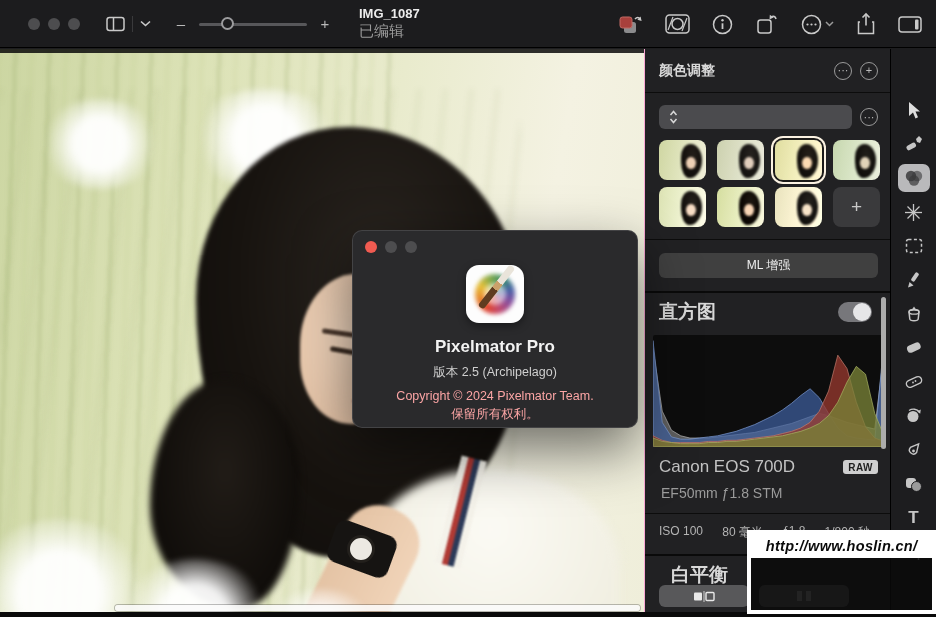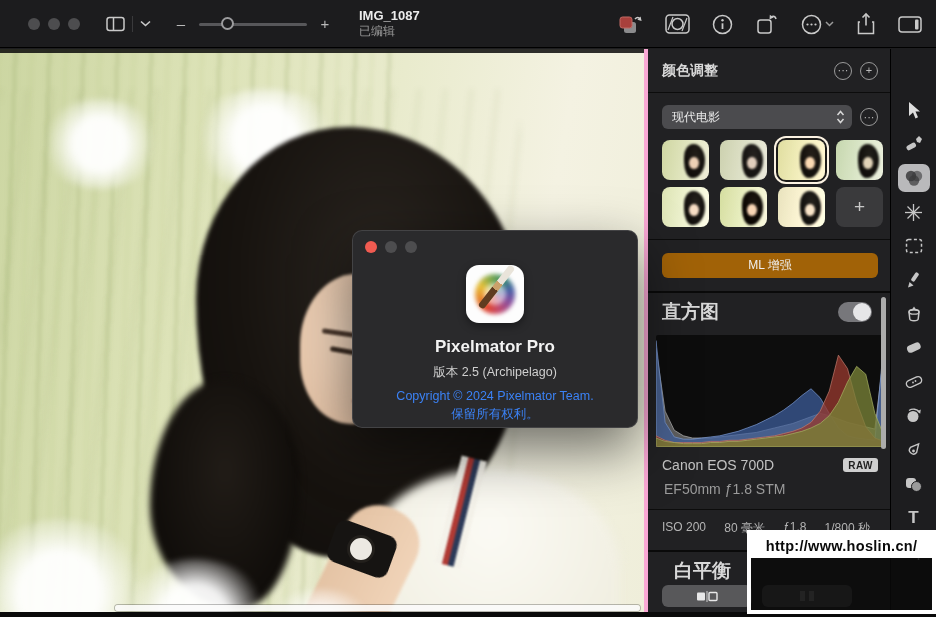--- a/index.html
+++ b/index.html
@@ -17,21 +17,21 @@
   .sidebar-btn { margin-left:26px; }
   .tb-sep { width:1px; height:16px; background:#3a3a3c; margin:0 7px; }
   .zoom-minus,.zoom-plus { color:#b9b9b9; font-size:15px; width:16px; text-align:center; }
   .zoom-minus { margin-left:22px; }
   .slider { position:relative; width:108px; height:14px; margin:0 10px; }
   .slider .track { position:absolute; left:0; right:0; top:6px; height:3px; border-radius:2px; background:#57575a; }
   .slider .knob { position:absolute; left:22px; top:0; width:13px; height:13px; border-radius:50%;
     background:#1c1c1e; border:2px solid #9c9c9e; }
   .title-block { margin-left:26px; line-height:1.25; }
   .doc-title { color:#ececec; font-size:13px; font-weight:bold; }
-  .doc-status { color:#9a9a9a; font-size:12px; }
+  .doc-status { color:#9a9a9a; font-size:15px; }
   .tb-right { position:absolute; right:14px; top:0; height:48px; display:flex; align-items:center; gap:22px; }
   .chev { color:#9a9a9a; font-size:9px; margin-left:3px; }
 
   
   .canvas { position:absolute; left:0; top:49px; width:644px; height:563px; overflow:hidden; background:#dfe4bd; }
   .ph { position:absolute; }
   .photo-base { left:0; top:0; width:100%; height:100%;
     background:linear-gradient(100deg,#ccd6a2 0%,#dde3b8 30%,#e9ebcd 55%,#f4f2e2 78%,#efeeda 100%); }
   .stems { left:-20px; top:0; width:420px; height:100%; opacity:.5; filter:blur(2px);
     background:repeating-linear-gradient(92deg, rgba(132,150,82,.55) 0 3px, transparent 3px 17px, rgba(170,185,110,.35) 17px 19px, transparent 19px 34px); }
@@ -68,24 +68,24 @@
   .tl-red { background:#f15b51 !important; }
   .about-icon { position:absolute; left:113px; top:34px; width:58px; height:58px; background:#fdfdfd; border-radius:13px;
     box-shadow:0 3px 8px rgba(0,0,0,.4); overflow:hidden; }
   .blob { position:absolute; left:9px; top:9px; width:40px; height:40px; border-radius:50%; filter:blur(2px);
     background:conic-gradient(from 210deg,#e0452f,#e78a2e,#e7c13a,#7da84b,#3c8f70,#4962a8,#8a4f9e,#c24a6e,#e0452f); }
   .blob2 { position:absolute; left:18px; top:18px; width:22px; height:22px; border-radius:50%; background:rgba(255,255,255,.55); filter:blur(2px); }
   .brush { position:absolute; left:27px; top:-4px; width:7px; height:52px; transform:rotate(38deg);
     background:linear-gradient(180deg,#e9e4da 0 40%,#caa06a 40% 55%,#5f3c20 55% 100%); border-radius:3px; }
   .about-name { position:absolute; left:0; top:106px; width:100%; text-align:center; color:#f2f2f2; font-size:17px; font-weight:bold; }
   .about-version { position:absolute; left:0; top:133px; width:100%; text-align:center; color:#cfcfcf; font-size:12.5px; }
-  .about-copy { position:absolute; left:0; top:156px; width:100%; text-align:center; color:#3b82f6; font-size:12.5px; line-height:1.45; }
-
-  
-  .panel { position:absolute; left:644px; top:49px; width:246px; height:568px; background:#212123; border-left:4px solid #f9a8d4; }
+  .about-copy { position:absolute; left:0; top:156px; width:100%; text-align:center; color:#fca5a5; font-size:12.5px; line-height:1.45; }
+
+  
+  .panel { position:absolute; left:644px; top:49px; width:246px; height:568px; background:#212123; border-left:1px solid #f9a8d4; }
   .panel-header { display:flex; align-items:center; height:44px; padding:0 12px 0 14px; border-bottom:1px solid #0c0c0c; }
   .panel-title { color:#d8d8d8; font-size:14px; font-weight:bold; flex:1; }
   .circ-btn { width:18px; height:18px; border-radius:50%; border:1.4px solid #9a9a9a; color:#bdbdbd;
     display:flex; align-items:center; justify-content:center; font-size:11px; line-height:1; margin-left:8px; }
   .dropdown-row { display:flex; align-items:center; margin:12px 12px 0 14px; }
   .dropdown { flex:1; height:24px; background:#4b4b4e; border-radius:6px; display:flex; align-items:center;
     padding:0 7px 0 10px; color:#ececec; font-size:12px; }
   .dd-label { flex:1; }
   .presets { display:grid; grid-template-columns:repeat(4,47px); grid-auto-rows:40px; gap:7px 11px; margin:11px 0 0 14px; }
   .thumb { border-radius:8px; position:relative; overflow:hidden; background:linear-gradient(100deg,#cfd6a4 0%,#e3e7c4 55%,#f0eeda 100%); }
@@ -94,31 +94,31 @@
   .thumb::after { content:""; position:absolute; left:58%; top:42%; width:20%; height:30%; border-radius:50%;
     background:#ecd0b6; filter:blur(1px); }
   .thumb.sel { box-shadow:0 0 0 2px #1a1a1a, 0 0 0 4px #e8e8e8; }
   .t1{filter:saturate(1.05);} .t2{filter:saturate(.72) contrast(.96);}
   .t3{filter:sepia(.22) saturate(1.2);} .t4{filter:hue-rotate(14deg) saturate(.8);}
   .t5{filter:brightness(1.06) saturate(.9);} .t6{filter:contrast(1.08) saturate(1.15);}
   .t7{filter:sepia(.4) saturate(.72);}
   .add-thumb { border-radius:8px; background:#3a3a3c; display:flex; align-items:center; justify-content:center;
     color:#c8c8c8; font-size:19px; }
   .divider { height:1px; background:#0c0c0c; margin:12px 0 0 0; }
-  .ml-btn { margin:13px 12px 0 14px; height:25px; background:#a16207; border-radius:6px; color:#f0f0f0;
+  .ml-btn { margin:13px 12px 0 14px; height:25px; background:#404040; border-radius:6px; color:#f0f0f0;
     font-size:12px; display:flex; align-items:center; justify-content:center; }
   .section-sep { height:2px; background:#0a0a0a; margin-top:13px; }
   .hist-row { display:flex; align-items:center; height:38px; padding:0 18px 0 14px; }
   .hist-label,.wb-label { color:#d8d8d8; font-size:19px; font-weight:bold; flex:1; }
   .toggle { width:34px; height:20px; border-radius:10px; background:#77777b; position:relative; }
   .toggle .tknob { position:absolute; right:1px; top:1px; width:18px; height:18px; border-radius:50%; background:#e6e6e8; }
   .hist-box { margin:4px 6px 0 8px; height:112px; background:#0d0d0d; border-radius:2px; overflow:hidden; }
   .hist-box svg { width:100%; height:100%; display:block; }
   .cam-row1 { display:flex; align-items:center; margin:10px 12px 0 14px; }
-  .cam-model { color:#c2c2c2; font-size:14px; flex:1; }
+  .cam-model { color:#c2c2c2; font-size:17px; flex:1; }
   .raw-badge { background:#cfcfcf; color:#1f1f1f; font-size:10px; font-weight:bold; padding:1.5px 5px; border-radius:3px; letter-spacing:.5px; }
   .cam-lens { color:#9b9b9b; font-size:14px; margin:8px 12px 0 16px; }
   .exif-row { display:flex; justify-content:space-between; margin:10px 20px 0 14px; color:#b4b4b4; font-size:12px; }
   .wb-row { display:flex; align-items:center; height:38px; padding:0 26px; }
   .bottom-btns { position:absolute; left:14px; bottom:10px; display:flex; gap:10px; }
   .seg-btn { width:90px; height:22px; background:#58585a; border-radius:6px; display:flex; align-items:center; justify-content:center; gap:0; }
   .vscroll { position:absolute; right:4px; top:248px; width:5px; height:152px; background:#ababab; border-radius:3px; }
 
   
   .toolcol { position:absolute; left:890px; top:49px; width:46px; height:568px; background:#1d1d1f;
@@ -128,21 +128,21 @@
   .tool svg { display:block; }
   .t-label { font-size:17px; font-weight:bold; color:#c6c6c6; }
 
   
   .bottom-strip { position:absolute; left:0; bottom:0; width:936px; height:5px; background:#0a0a0a; z-index:30; }
   .watermark { position:absolute; left:747px; top:530px; width:189px; height:84px; border:4px solid #fff;
     background:rgba(8,8,8,.82); z-index:50; display:flex; flex-direction:column; }
   .wm-brand { flex:1; display:flex; align-items:center; justify-content:center; color:#fff;
     font-size:28px; font-weight:bold; letter-spacing:3px; line-height:1; }
   .wm-urlbar { height:24px; background:#fff; display:flex; align-items:center; justify-content:center; margin-bottom:7px; }
-  .wm-url { color:#0a0a0a; font-size:14.5px; font-weight:bold; letter-spacing:.3px; }
+  .wm-url { color:#0a0a0a; font-size:14.5px; font-weight:bold; font-style:italic; letter-spacing:.3px; }
 </style>
 </head>
 <body>
 
 <div class="app">
 
   <div class="toolbar">
     <div class="traffic">
       <div class="tl"></div>
       <div class="tl"></div>
@@ -284,21 +284,20 @@
 
   <div class="panel">
     <div class="panel-header">
       <div class="panel-title">颜色调整</div>
       <div class="circ-btn">···</div>
       <div class="circ-btn">+</div>
     </div>
 
     <div class="dropdown-row">
       <div class="dropdown">
-        <span class="dd-label">现代电影</span>
         <svg width="9" height="14" viewBox="0 0 9 14">
           <polyline points="1.5,5 4.5,1.5 7.5,5" fill="none" stroke="#d8d8d8" stroke-width="1.5"></polyline>
           <polyline points="1.5,9 4.5,12.5 7.5,9" fill="none" stroke="#d8d8d8" stroke-width="1.5"></polyline>
         </svg>
       </div>
       <div class="circ-btn">···</div>
     </div>
 
     <div class="presets">
       <div class="thumb t1"></div>
@@ -331,21 +330,21 @@
       </svg>
     </div>
 
     <div class="cam-row1">
       <div class="cam-model">Canon EOS 700D</div>
       <div class="raw-badge">RAW</div>
     </div>
     <div class="cam-lens">EF50mm ƒ1.8 STM</div>
     <div class="divider"></div>
     <div class="exif-row">
-      <span>ISO 200</span>
+      <span>ISO 100</span>
       <span>80 毫米</span>
       <span>ƒ1.8</span>
       <span>1/800 秒</span>
     </div>
     <div class="section-sep"></div>
 
     <div class="wb-row">
       <div class="wb-label">白平衡</div>
     </div>
 

